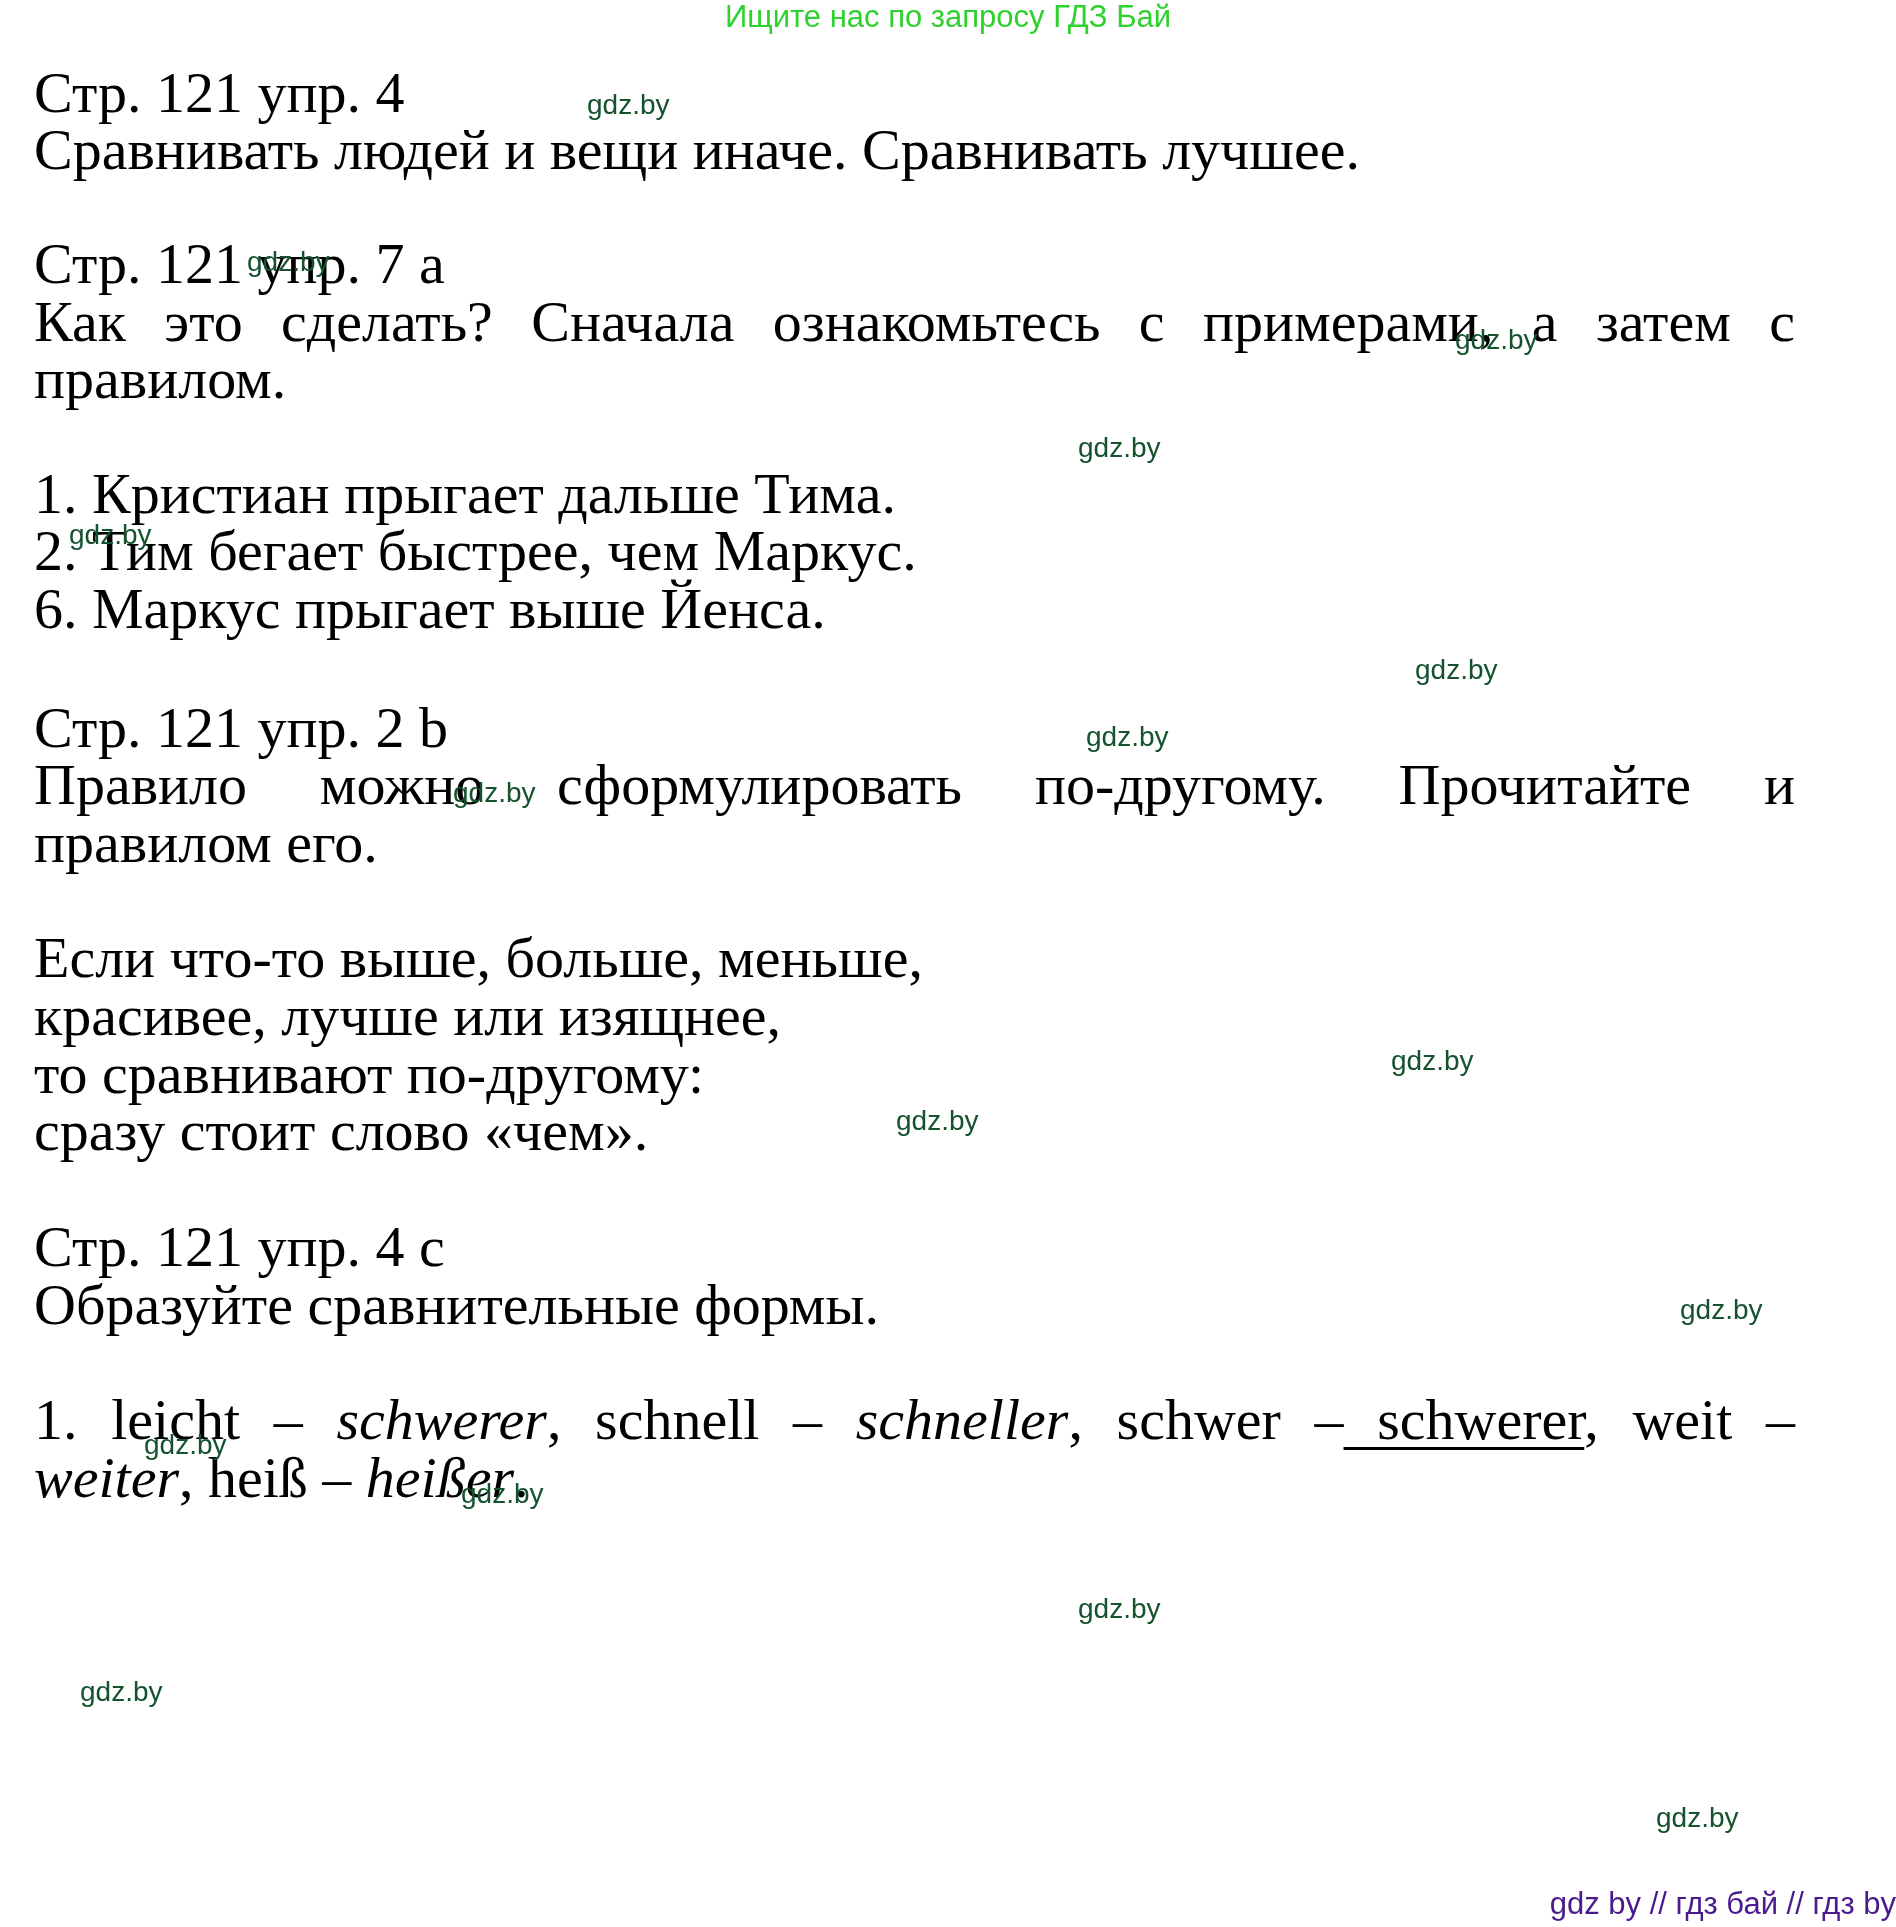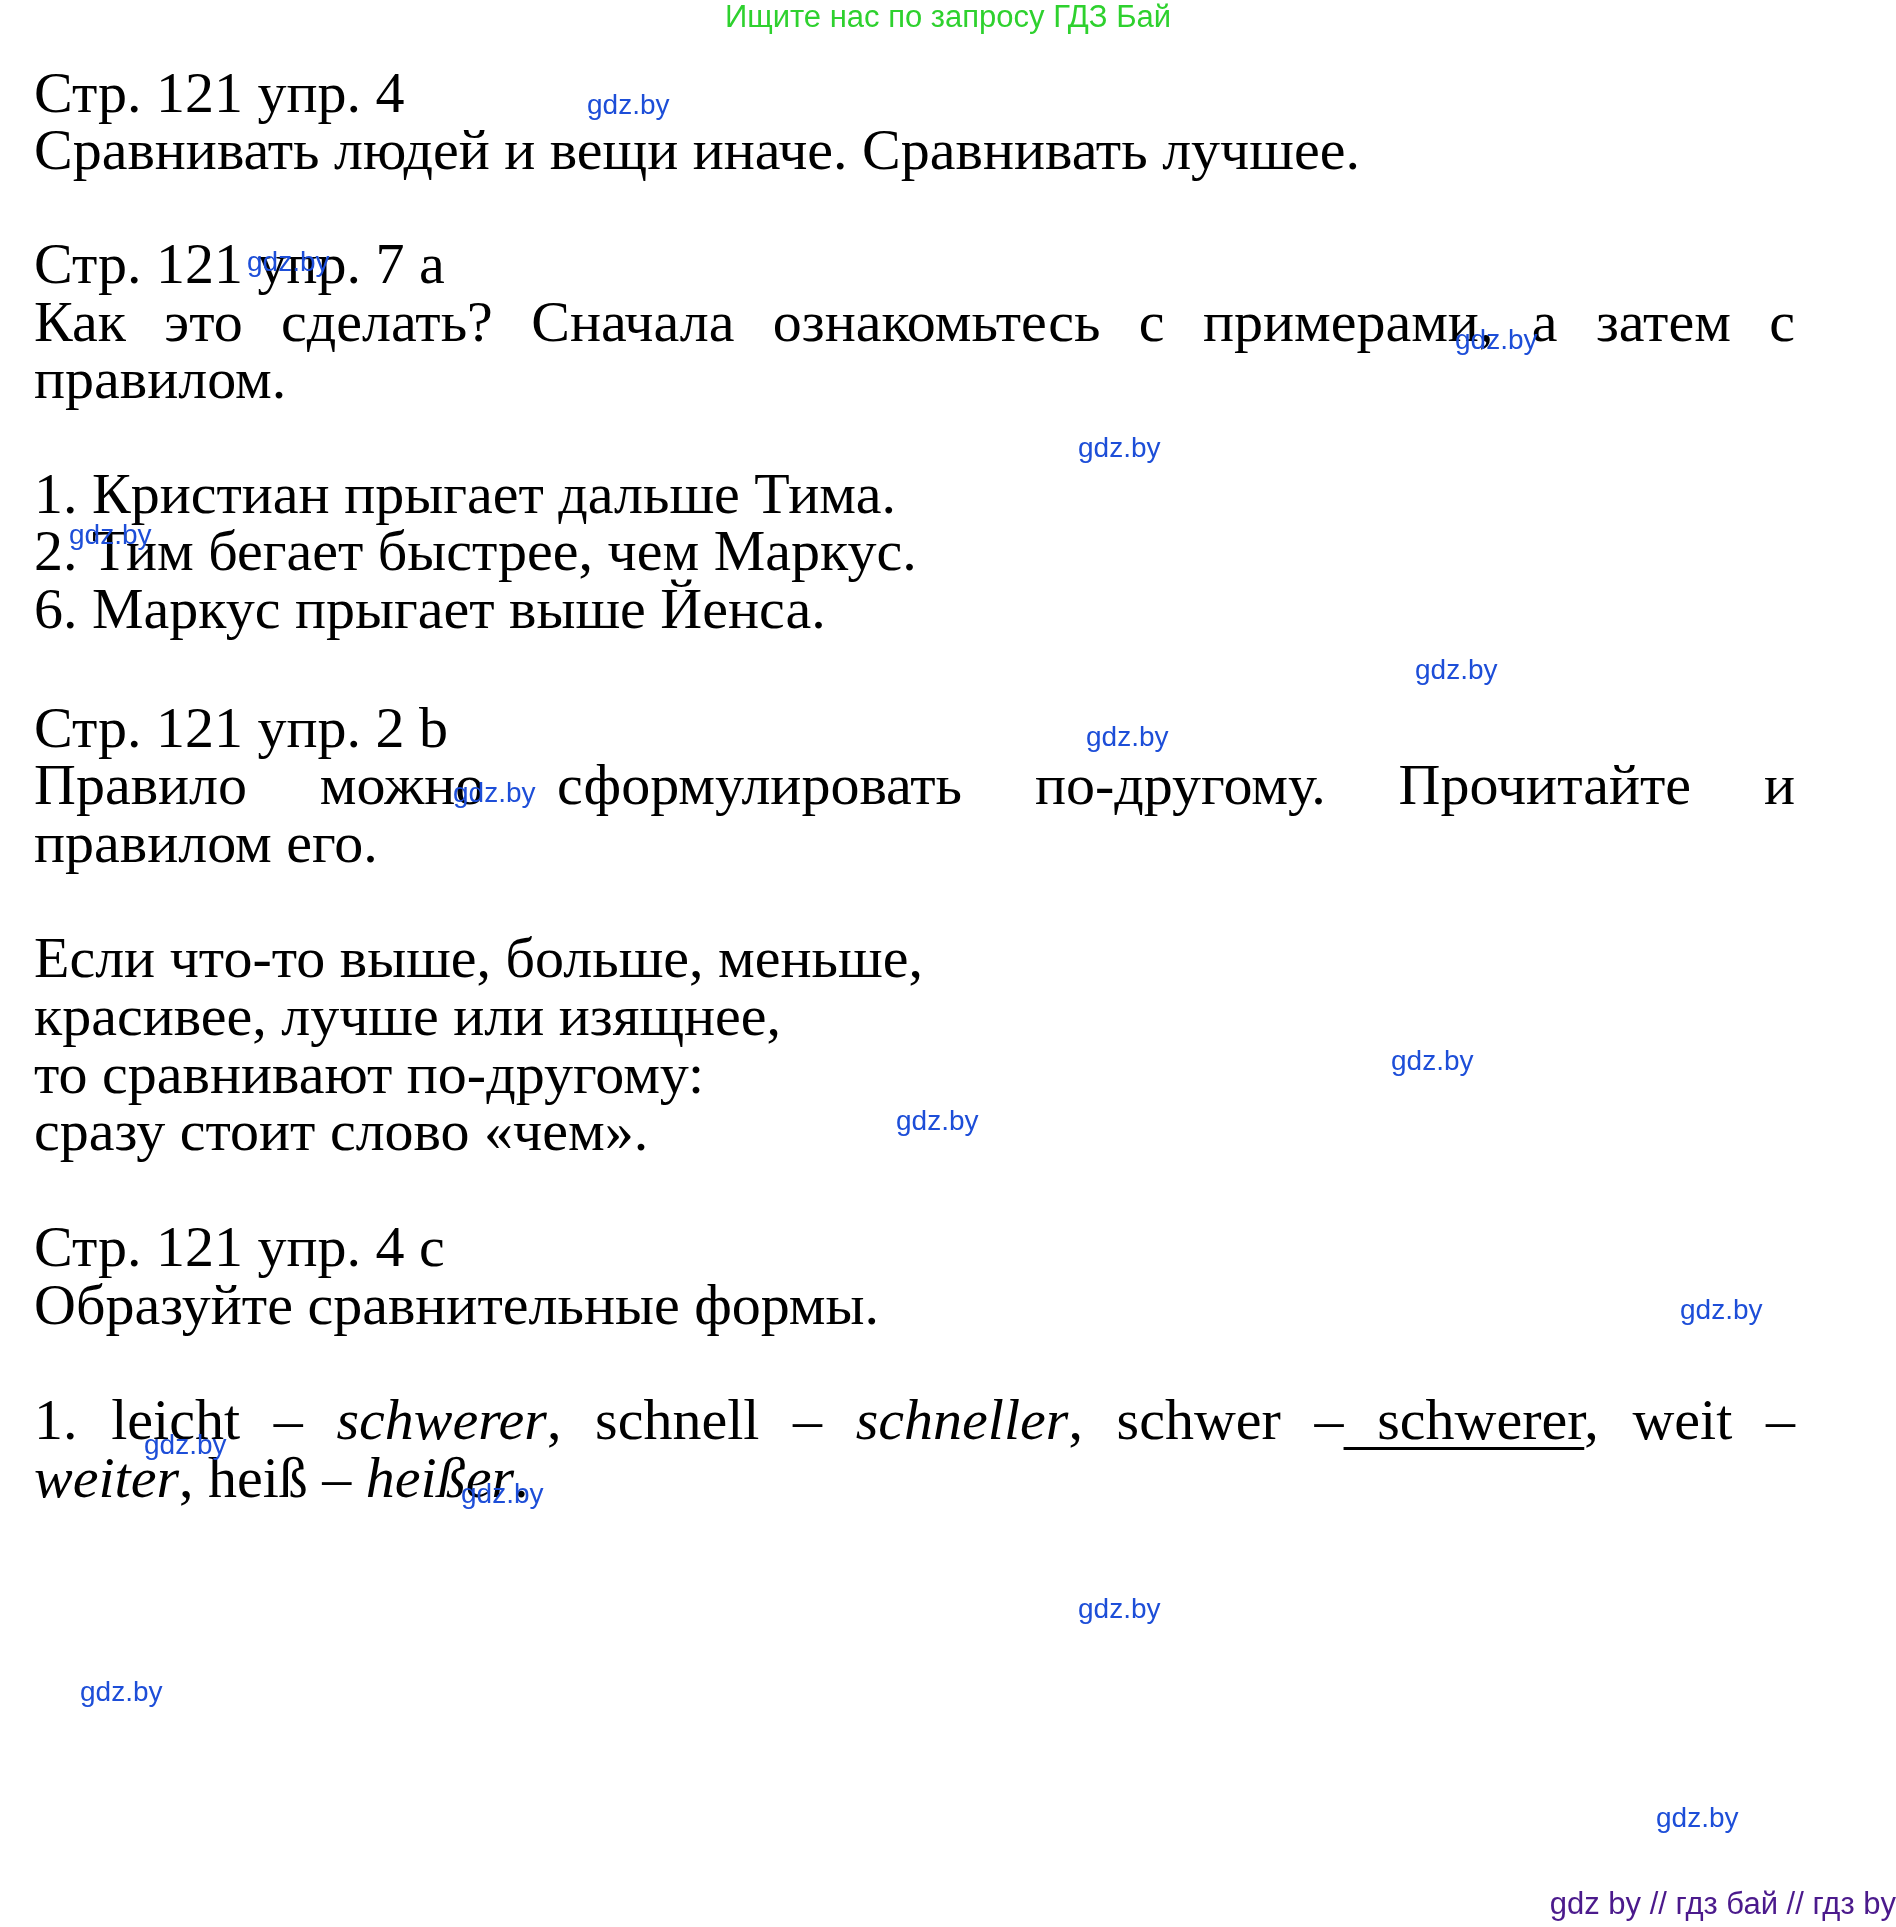--- a/index.html
+++ b/index.html
@@ -32,21 +32,21 @@
       width: 1761px;
       text-align: justify;
       text-align-last: justify;
       white-space: normal;
     }
     .wm {
       position: absolute;
       font-family: "Liberation Sans", "DejaVu Sans", sans-serif;
       font-size: 28px;
       line-height: 30px;
-      color: #1d4ed8;
+      color: #14532d;
     }
     .footer {
       position: absolute;
       top: 1886px;
       left: 0;
       width: 1896px;
       text-align: right;
       font-family: "Liberation Sans", "DejaVu Sans", sans-serif;
       font-size: 31px;
       line-height: 36px;

